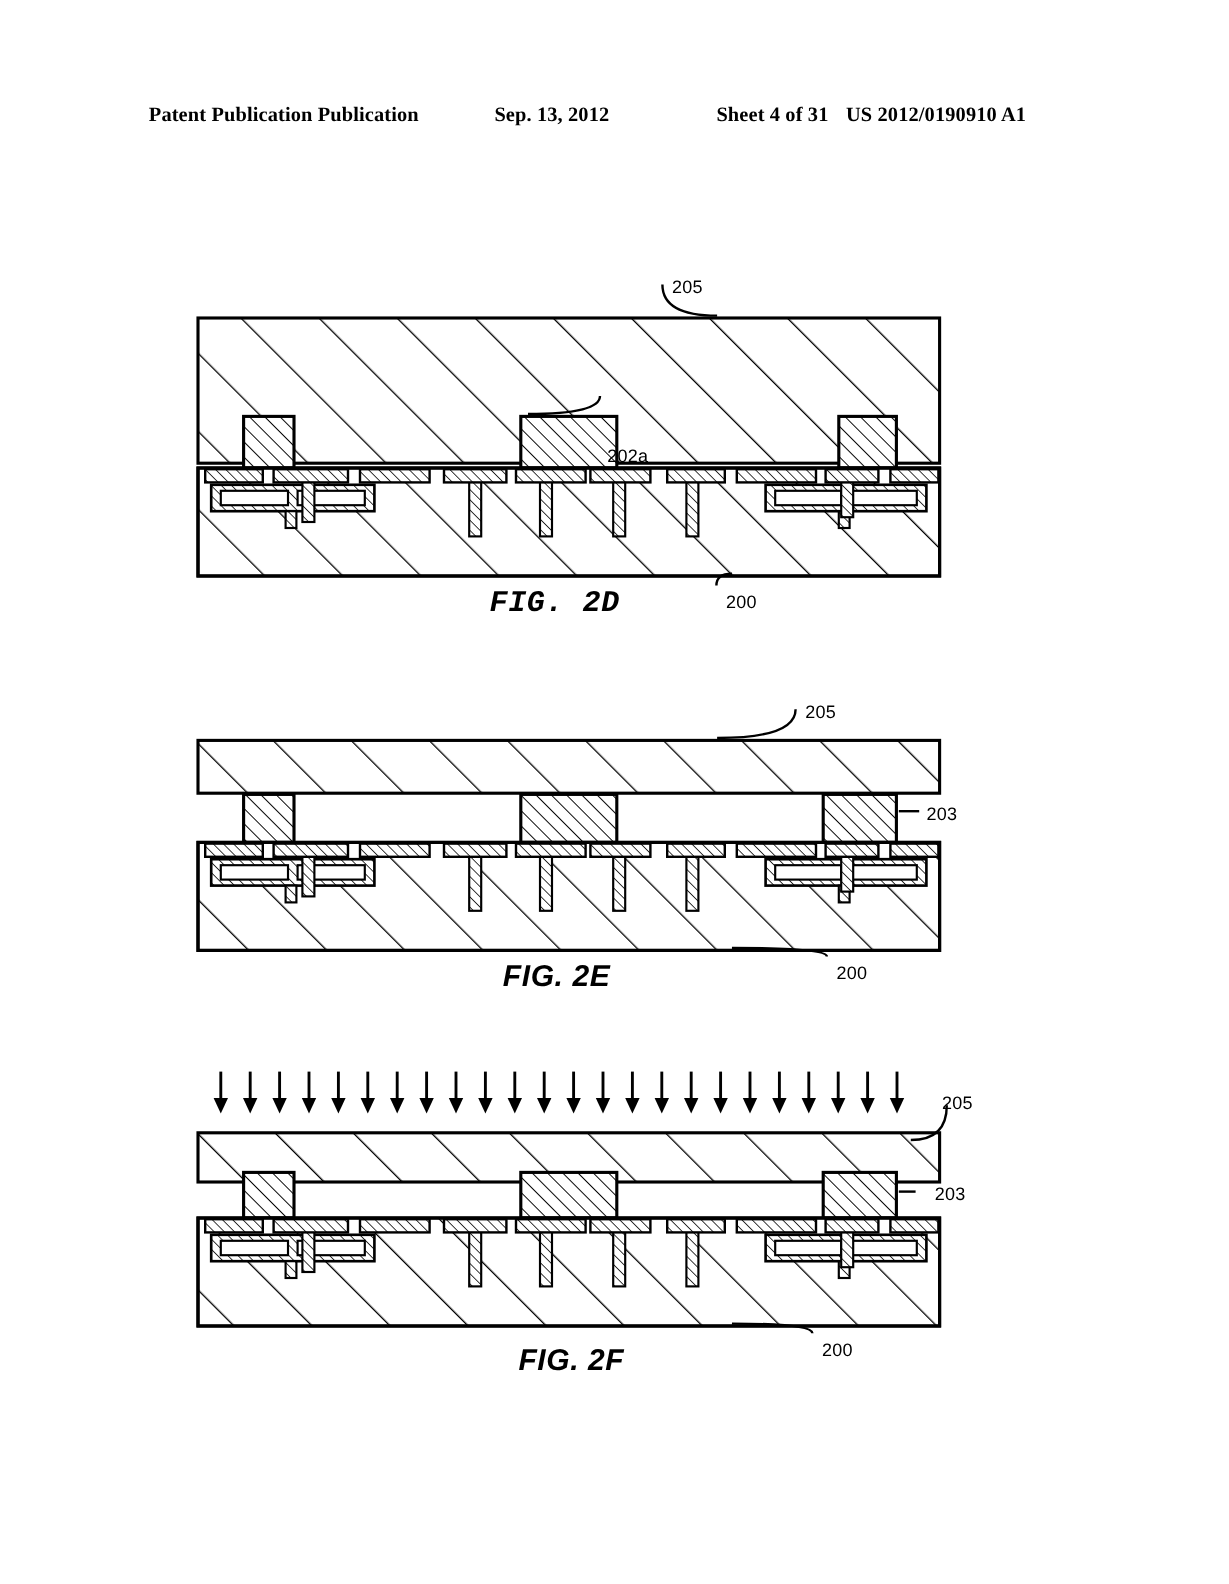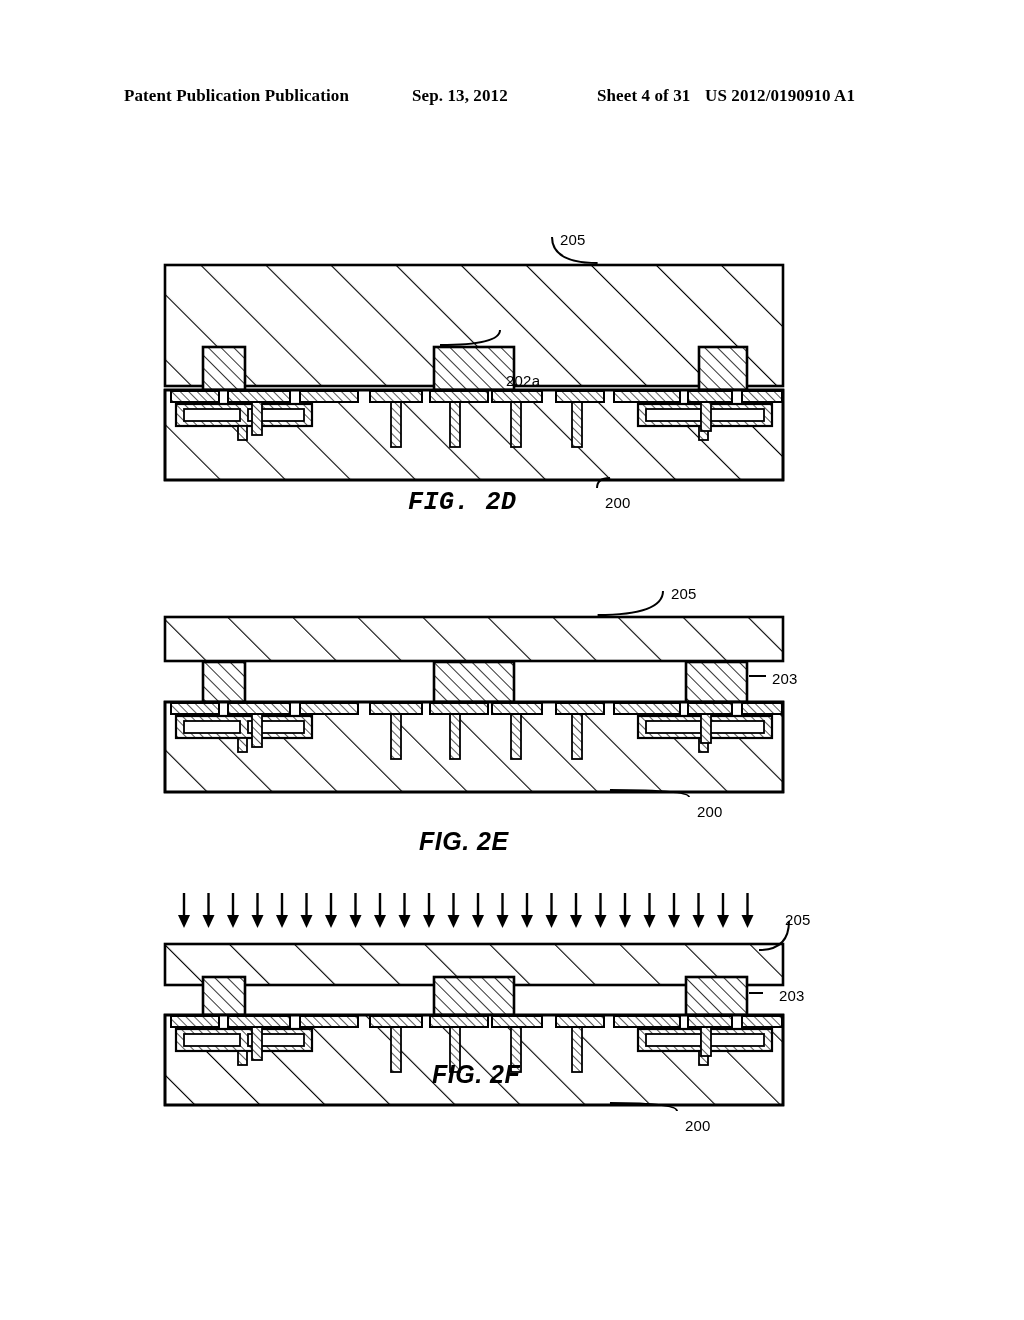--- a/index.html
+++ b/index.html
@@ -246,21 +246,21 @@
           <line x1="763" y1="993" x2="749" y2="993" stroke="#000000" stroke-width="2"></line>
           <path d="M 677 1111 Q 677 1103 609.96 1103" fill="none" stroke="#000000" stroke-width="2"></path>
         </g>
       </svg>
     </div>
 
 <div class="caption" style="left: 408px; top: 488px; font-family: Liberation Mono, monospace;">FIG. 2D</div>
     <div class="reflbl" style="left: 560px; top: 231px;">205</div>
     <div class="reflbl" style="left: 506px; top: 336px; margin-top: 36px;">202a</div>
     <div class="reflbl" style="left: 605px; top: 494px;">200</div>
-    <div class="caption" style="left: 419px; top: 827px;">FIG. 2E</div>
+    <div class="caption" style="left: 419px; top: 800px;">FIG. 2E</div>
     <div class="reflbl" style="left: 671px; top: 585px;">205</div>
     <div class="reflbl" style="left: 772px; top: 670px;">203</div>
     <div class="reflbl" style="left: 697px; top: 803px;">200</div>
-    <div class="caption" style="left: 432px; top: 1060px;">FIG. 2F</div>
+    <div class="caption" style="left: 432px; top: 1120px;">FIG. 2F</div>
     <div class="reflbl" style="left: 785px; top: 911px;">205</div>
     <div class="reflbl" style="left: 779px; top: 987px;">203</div>
     <div class="reflbl" style="left: 685px; top: 1117px;">200</div>
   </div>
 
 </body></html>

